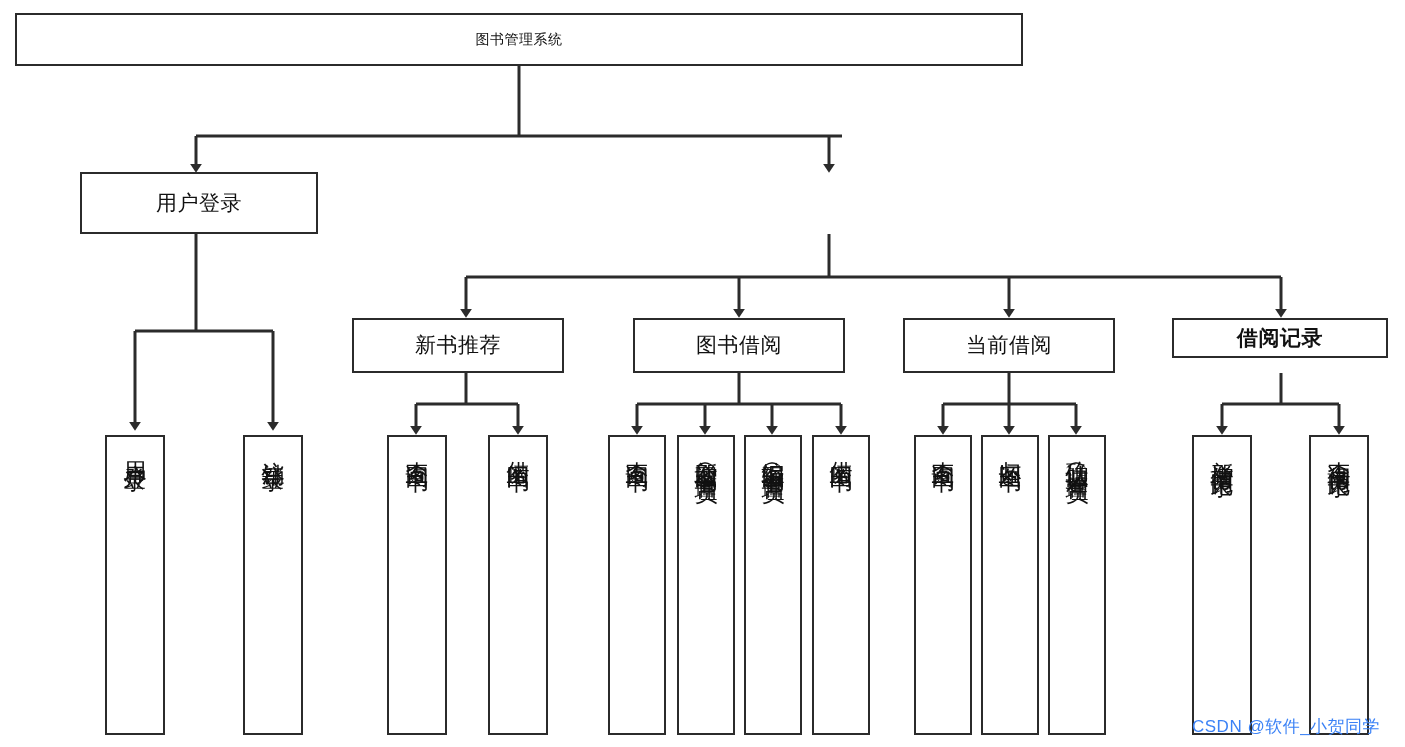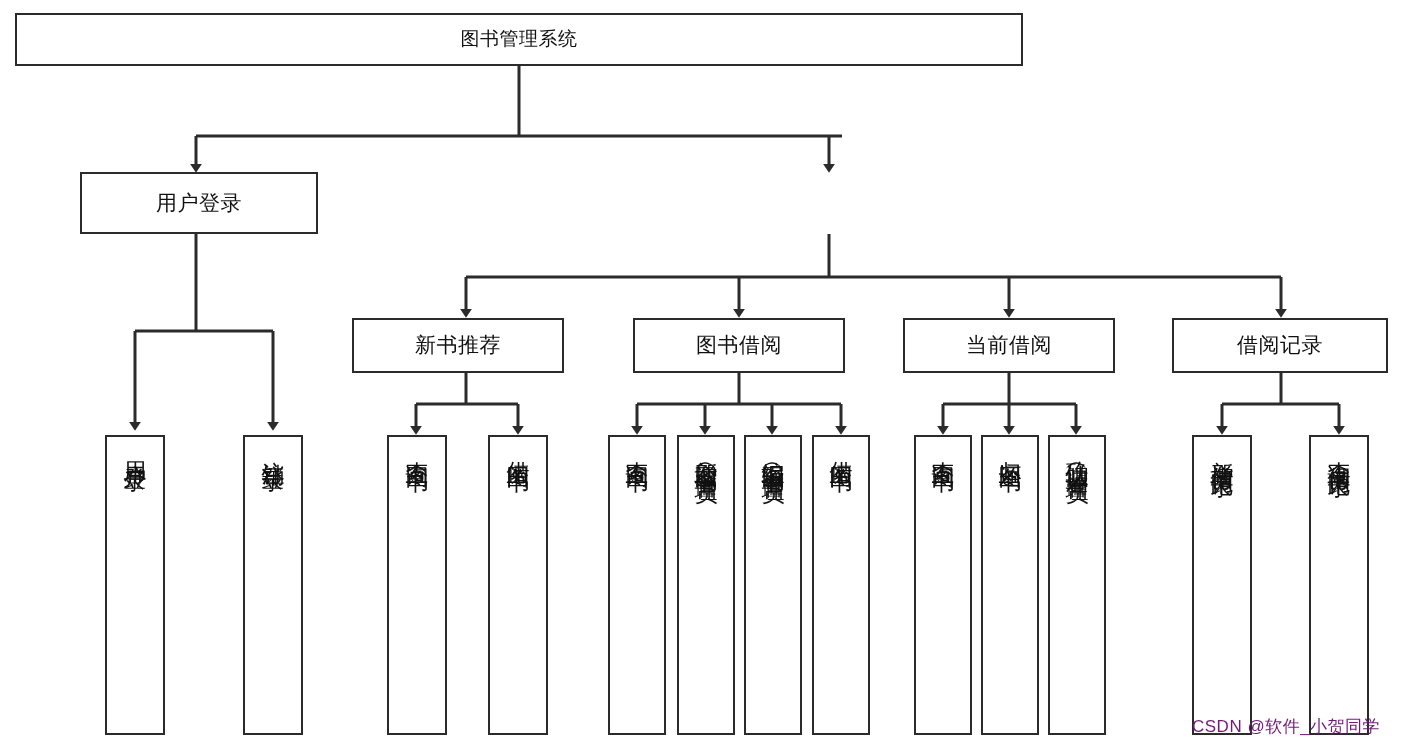--- a/index.html
+++ b/index.html
@@ -39,38 +39,38 @@
     text-align: center;
     line-height: 1.18;
     letter-spacing: 0.5px;
     white-space: pre-line;
   }
   
   .node.horiz .label {
     font-size: 21px;
   }
   .node.root .label {
-    font-size: 19px;
+    font-size: 14px;
   }
   
   .node.vert {
     align-items: flex-start;
     padding-top: 6px;
   }
   .node.vert .label {
     writing-mode: vertical-rl;
     text-orientation: upright;
     font-size: 23px;
     line-height: 1.0;
     letter-spacing: 3px;
     height: auto;
   }
   .watermark {
     position: absolute;
-    color: #701a75;
+    color: #3b82f6;
     font-size: 17px;
     letter-spacing: 0.5px;
     white-space: nowrap;
     font-family: "Liberation Sans", "DejaVu Sans", sans-serif;
   }
 </style>
 </head>
 <body>
 
 <div id="canvas">
@@ -139,21 +139,21 @@
   </div>
 
   <div class="node horiz" style="left:633px; top:318px; width:212px; height:55px;">
     <span class="label">图书借阅</span>
   </div>
 
   <div class="node horiz" style="left:903px; top:318px; width:212px; height:55px;">
     <span class="label">当前借阅</span>
   </div>
 
-  <div class="node horiz" style="left:1172px; top:318px; width:216px; height:55px;">
+  <div class="node horiz" style="left:1172px; top:318px; width:216px; height:40px;font-weight:bold;">
     <span class="label">借阅记录</span>
   </div>
 
   <div class="node vert" style="left:105px; top:435px; width:60px; height:300px;">
     <span class="label">用户登录</span>
   </div>
 
   <div class="node vert" style="left:243px; top:435px; width:60px; height:300px;">
     <span class="label">注销登录</span>
   </div>

